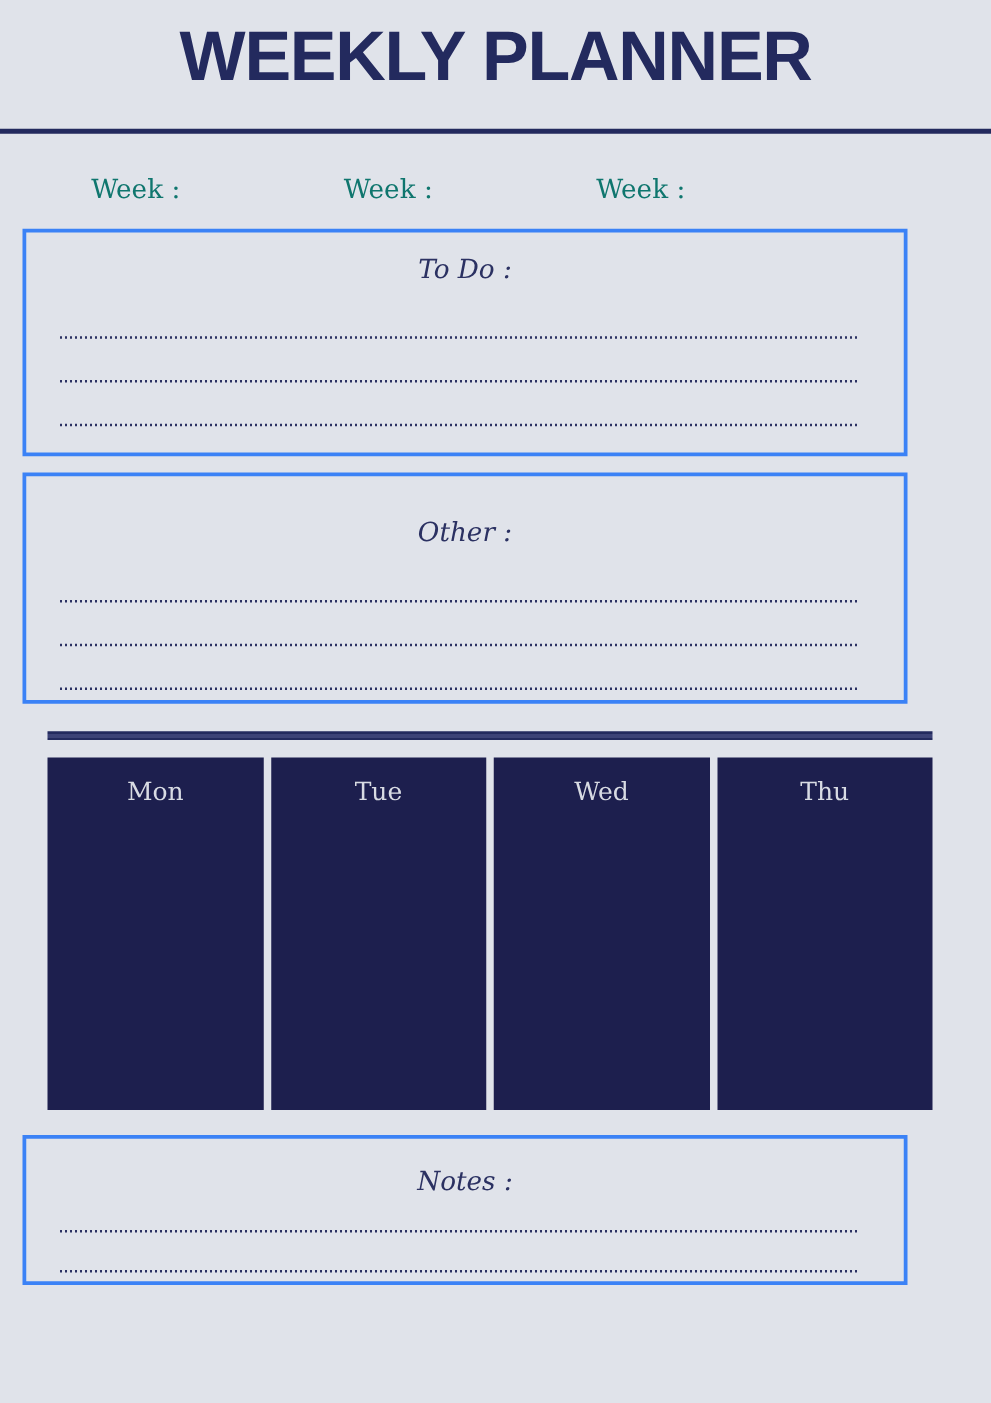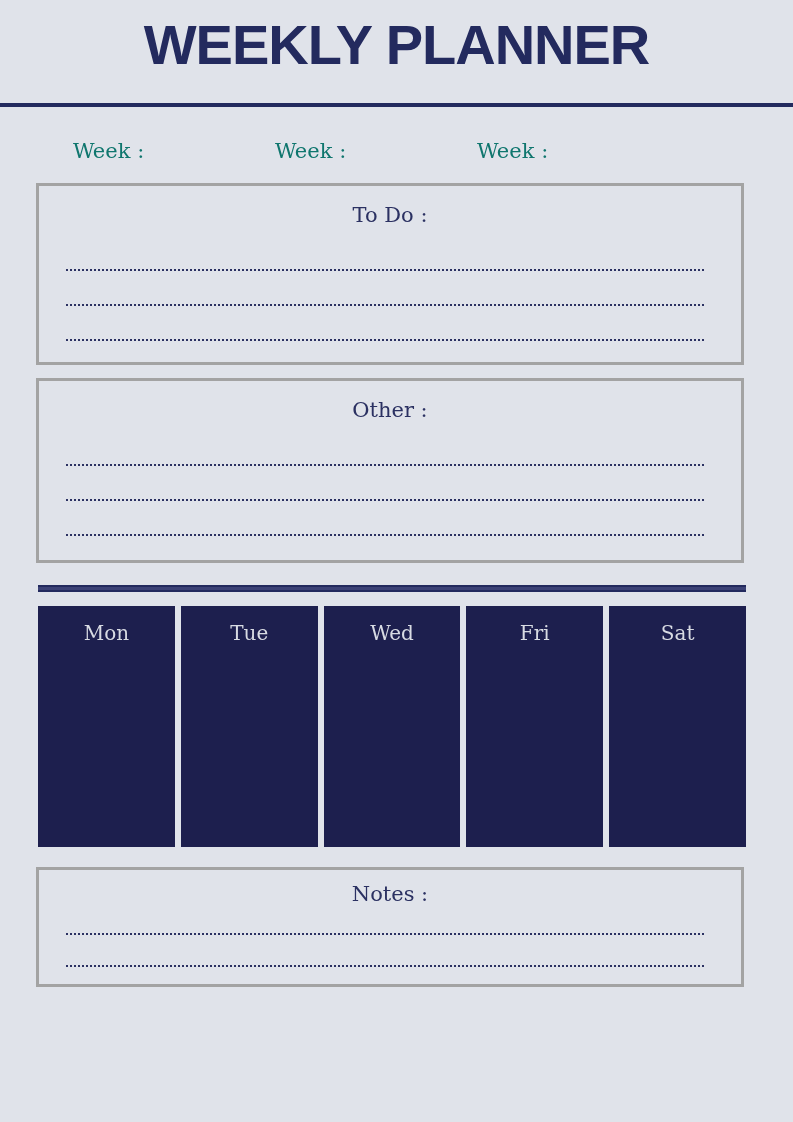--- a/index.html
+++ b/index.html
@@ -43,37 +43,38 @@
     grid-template-columns: 1fr 1fr 1fr;
   }
   .field-label {
     text-align: left;
     font-size: 21px;
     line-height: 26px;
     color: #0f766e;
   }
   
   .box {
-    margin-left: 36px;
+    margin-left: 18px;
     width: 702px;               
-    border: 3px solid #a3a3a3;
+    border: 3px solid #3b82f6;
     box-sizing: content-box;
+    font-style: italic;
   }
   .box-todo   { margin-top: 19px; height: 176px; }
   .box-other  { margin-top: 13px; height: 179px; }
   .box-notes  { margin-top: 20px; height: 114px; }
   .box-title {
     text-align: center;
     font-size: 21px;
     line-height: 28px;
     color: #2b3162;
   }
   .box-todo  .box-title { padding-top: 15px; }
-  .box-other .box-title { padding-top: 15px; }
-  .box-notes .box-title { padding-top: 10px; text-align: center; }
+  .box-other .box-title { padding-top: 31px; }
+  .box-notes .box-title { padding-top: 20px; text-align: center; }
   .write-line {
     height: 2px;
     margin-left: 27px;
     margin-right: 35px;
     background: repeating-linear-gradient(90deg,
       #2b3162 0px, #2b3162 2px,
       rgba(43,49,98,0) 2px, rgba(43,49,98,0) 4px);
   }
   .box-todo  .write-line.first,
   .box-other .write-line.first { margin-top: 40px; }
@@ -88,21 +89,21 @@
     height: 7px;
     background: linear-gradient(180deg,
       #232a5e 0px, #232a5e 2px,
       #3c4276 2px, #3c4276 5px,
       #232a5e 5px, #232a5e 7px);
   }
   
   .days-row {
     margin: 14px 0 0 38px;
     width: 708px;
-    height: 241px;
+    height: 282px;
     display: flex;
     gap: 6px;
   }
   .day-col {
     flex: 1 1 0;
     background: #1d1f4e;
   }
   .day-label {
     display: block;
     text-align: center;
@@ -146,24 +147,21 @@
   <div class="day-col">
     <span class="day-label">Mon</span>
   </div>
   <div class="day-col">
     <span class="day-label">Tue</span>
   </div>
   <div class="day-col">
     <span class="day-label">Wed</span>
   </div>
   <div class="day-col">
-    <span class="day-label">Fri</span>
-  </div>
-  <div class="day-col">
-    <span class="day-label">Sat</span>
+    <span class="day-label">Thu</span>
   </div>
 </div>
 
 <div class="box box-notes">
   <div class="box-title">Notes :</div>
   <div class="write-line first"></div>
   <div class="write-line"></div>
 </div>
 
 </body></html>

